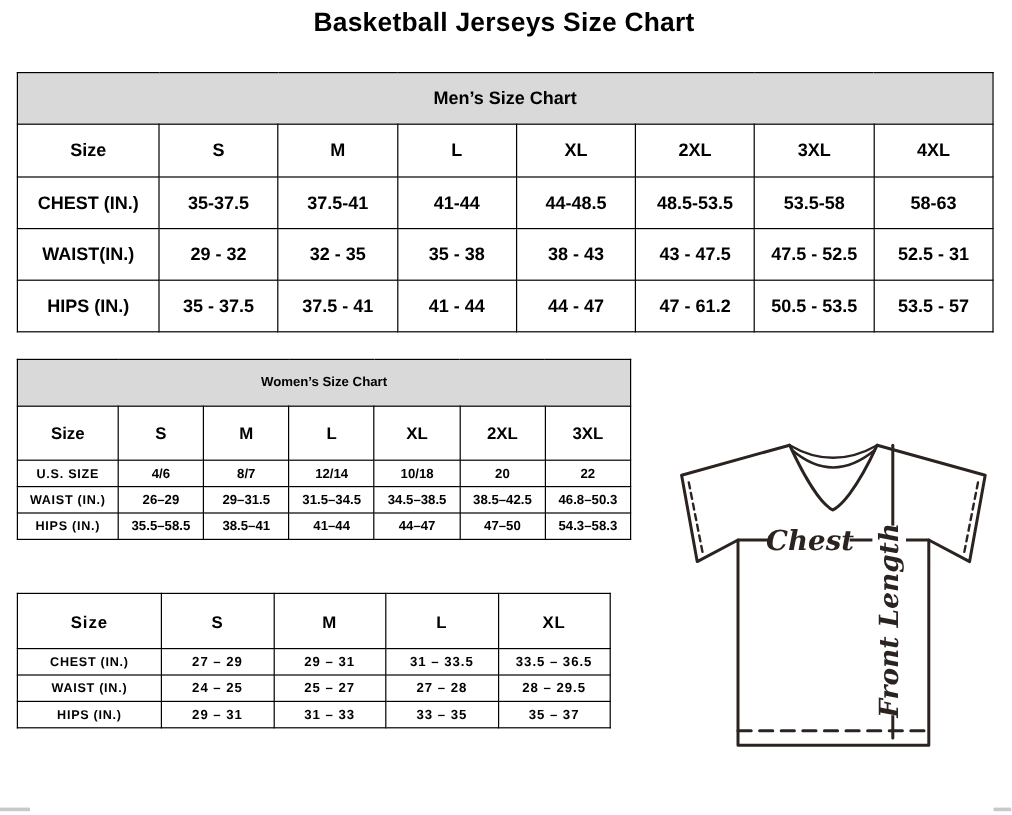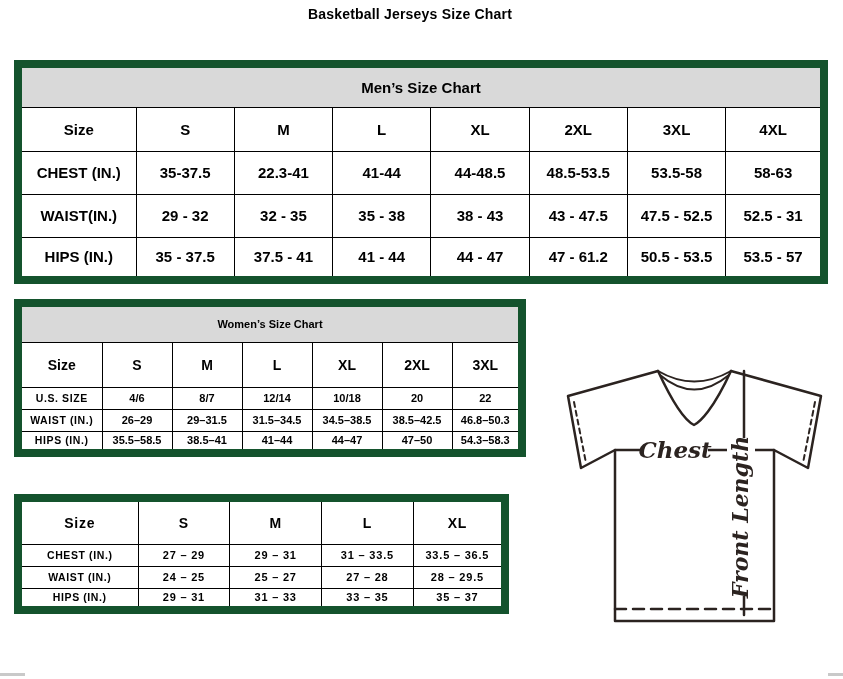--- a/index.html
+++ b/index.html
@@ -1,21 +1,21 @@
 <!DOCTYPE html>
 <html><head>
 <meta charset="utf-8">
 <style>
   html,body{margin:0;padding:0;background:#fff;}
   #page{position:relative;width:843px;height:679px;background:#fff;overflow:hidden;
         font-family:"Liberation Sans",sans-serif;color:#000;}
-  #main-title{position:absolute;left:0;top:6px;width:820px;text-align:center;
-              font-size:14px;font-weight:bold;letter-spacing:0.2px;}
+  #main-title{position:absolute;left:10px;top:6px;width:820px;text-align:center;
+              font-size:22px;font-weight:bold;letter-spacing:0.2px;}
   table.sizechart{position:absolute;border-collapse:collapse;table-layout:fixed;
-                  border:8px solid #14532d;background:#fff;padding-left:23px;}
+                  border:1px solid #14532d;background:#fff;padding-left:23px;}
   table.sizechart td{border:1.5px solid #000;text-align:center;vertical-align:middle;
                      font-weight:bold;padding:0 2px;overflow:hidden;white-space:nowrap;}
   td.charttitle{background:#d9d9d9;font-size:16px;}
   
   #men-table{left:14px;top:60px;width:814px;}
   #men-table tr.titlerow{height:43px;}
   #men-table tr.colhead{height:44px;}
   #men-table tr.colhead td{font-size:15px;}
   #men-table tbody tr{height:43px;}
   #men-table tbody td{font-size:15px;}
@@ -67,21 +67,21 @@
           <td>XL</td>
           <td>2XL</td>
           <td>3XL</td>
           <td>4XL</td>
         </tr>
     </tbody>
       <tbody>
         <tr>
           <td class="rowlabel">CHEST (IN.)</td>
           <td>35-37.5</td>
-          <td>22.3-41</td>
+          <td>37.5-41</td>
           <td>41-44</td>
           <td>44-48.5</td>
           <td>48.5-53.5</td>
           <td>53.5-58</td>
           <td>58-63</td>
         </tr>
         <tr>
           <td class="rowlabel">WAIST(IN.)</td>
           <td>29 - 32</td>
           <td>32 - 35</td>

